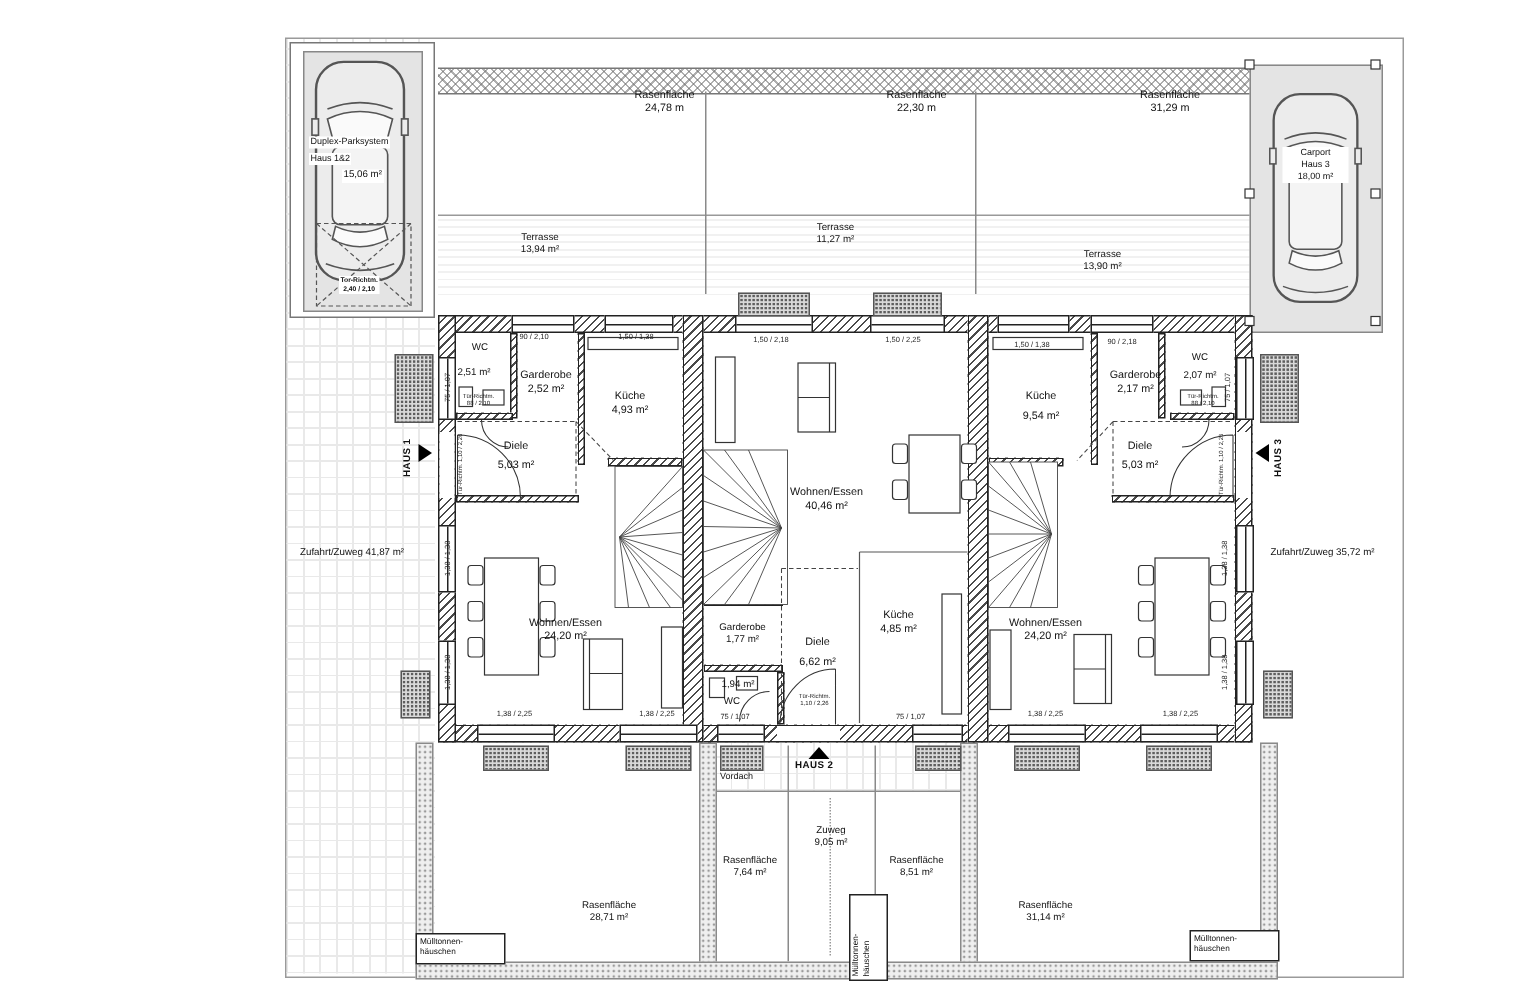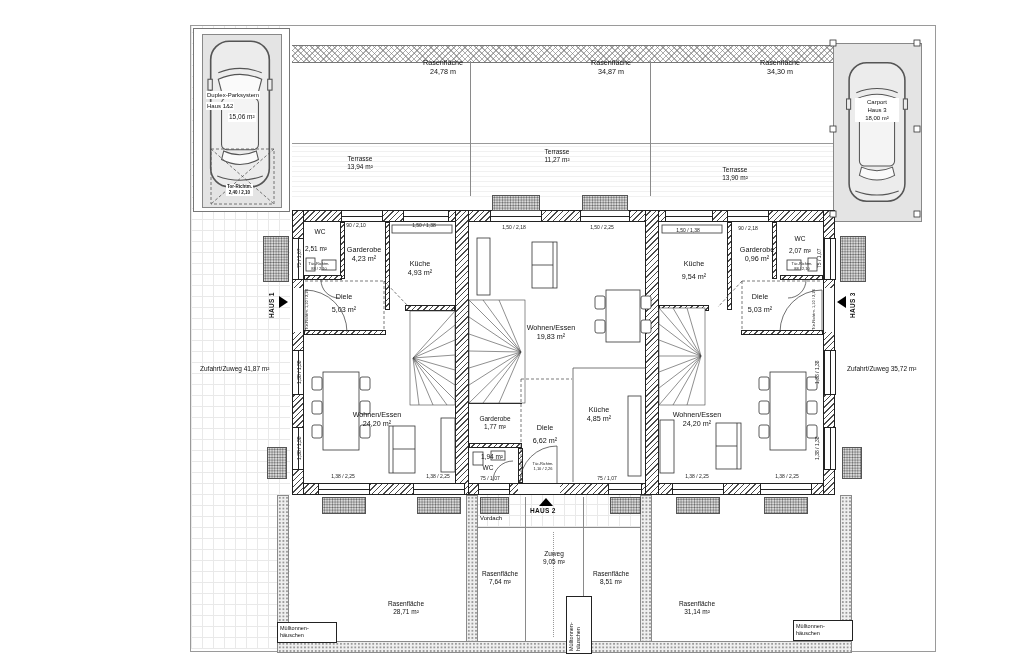--- a/index.html
+++ b/index.html
@@ -250,25 +250,25 @@
     <div>Haus 3</div>
     <div>18,00 m²</div>
   </div>
 
   <div class="abs lbl" style="left:408px;top:58px;width:70px;">
     <div>Rasenfläche</div>
       <div>24,78 m</div>
   </div>
   <div class="abs lbl" style="left:576px;top:58px;width:70px;">
     <div>Rasenfläche</div>
-      <div>34,87 m</div>
+      <div>22,30 m</div>
   </div>
   <div class="abs lbl" style="left:745px;top:58px;width:70px;">
     <div>Rasenfläche</div>
-      <div>34,30 m</div>
+      <div>31,29 m</div>
   </div>
   <div class="abs lbl2" style="left:325px;top:155px;width:70px;">
     <div>Terrasse</div>
       <div>13,94 m²</div>
   </div>
   <div class="abs lbl2" style="left:522px;top:148px;width:70px;">
     <div>Terrasse</div>
       <div>11,27 m²</div>
   </div>
   <div class="abs lbl2" style="left:700px;top:166px;width:70px;">
@@ -287,38 +287,38 @@
   <div class="abs tri-right" style="left:279px;top:296px;"></div>
   <div class="abs marker vtext" style="left:849px;top:284px;height:34px;">HAUS 3</div>
   <div class="abs tri-left" style="left:837px;top:296px;"></div>
   <div class="abs tri-up" style="left:539px;top:498px;"></div>
   <div class="abs marker" style="left:530px;top:507px;">HAUS 2</div>
 
   <div class="abs lbl2" style="left:305px;top:228px;width:30px;">WC</div>
   <div class="abs lbl2" style="left:296px;top:245px;width:40px;">2,51 m²</div>
   <div class="abs lbl" style="left:334px;top:245px;width:60px;">
     <div>Garderobe</div>
-      <div>4,23 m²</div>
+      <div>2,52 m²</div>
   </div>
   <div class="abs lbl" style="left:390px;top:259px;width:60px;">
     <div>Küche</div>
       <div>4,93 m²</div>
   </div>
   <div class="abs lbl" style="left:314px;top:292px;width:60px;">
     <div>Diele</div>
       <div style="margin-top:4px;">5,03 m²</div>
   </div>
   <div class="abs lbl" style="left:342px;top:410px;width:70px;">
     <div>Wohnen/Essen</div>
       <div>24,20 m²</div>
   </div>
 
   <div class="abs lbl" style="left:516px;top:323px;width:70px;">
     <div>Wohnen/Essen</div>
-      <div>19,83 m²</div>
+      <div>40,46 m²</div>
   </div>
   <div class="abs lbl" style="left:465px;top:415px;width:60px;font-size:6.5px;">
     <div>Garderobe</div>
       <div>1,77 m²</div>
   </div>
   <div class="abs lbl" style="left:515px;top:423px;width:60px;">
     <div>Diele</div>
       <div style="margin-top:4px;">6,62 m²</div>
   </div>
   <div class="abs lbl" style="left:569px;top:405px;width:60px;">
@@ -327,21 +327,21 @@
   </div>
   <div class="abs lbl2" style="left:472px;top:453px;width:40px;">1,94 m²</div>
   <div class="abs lbl2" style="left:473px;top:464px;width:30px;">WC</div>
 
   <div class="abs lbl" style="left:664px;top:259px;width:60px;">
     <div>Küche</div>
       <div style="margin-top:4px;">9,54 m²</div>
   </div>
   <div class="abs lbl" style="left:727px;top:245px;width:60px;">
     <div>Garderobe</div>
-      <div>0,96 m²</div>
+      <div>2,17 m²</div>
   </div>
   <div class="abs lbl2" style="left:785px;top:235px;width:30px;">WC</div>
   <div class="abs lbl2" style="left:780px;top:247px;width:40px;">2,07 m²</div>
   <div class="abs lbl" style="left:730px;top:292px;width:60px;">
     <div>Diele</div>
       <div style="margin-top:4px;">5,03 m²</div>
   </div>
   <div class="abs lbl" style="left:662px;top:410px;width:70px;">
     <div>Wohnen/Essen</div>
       <div>24,20 m²</div>

